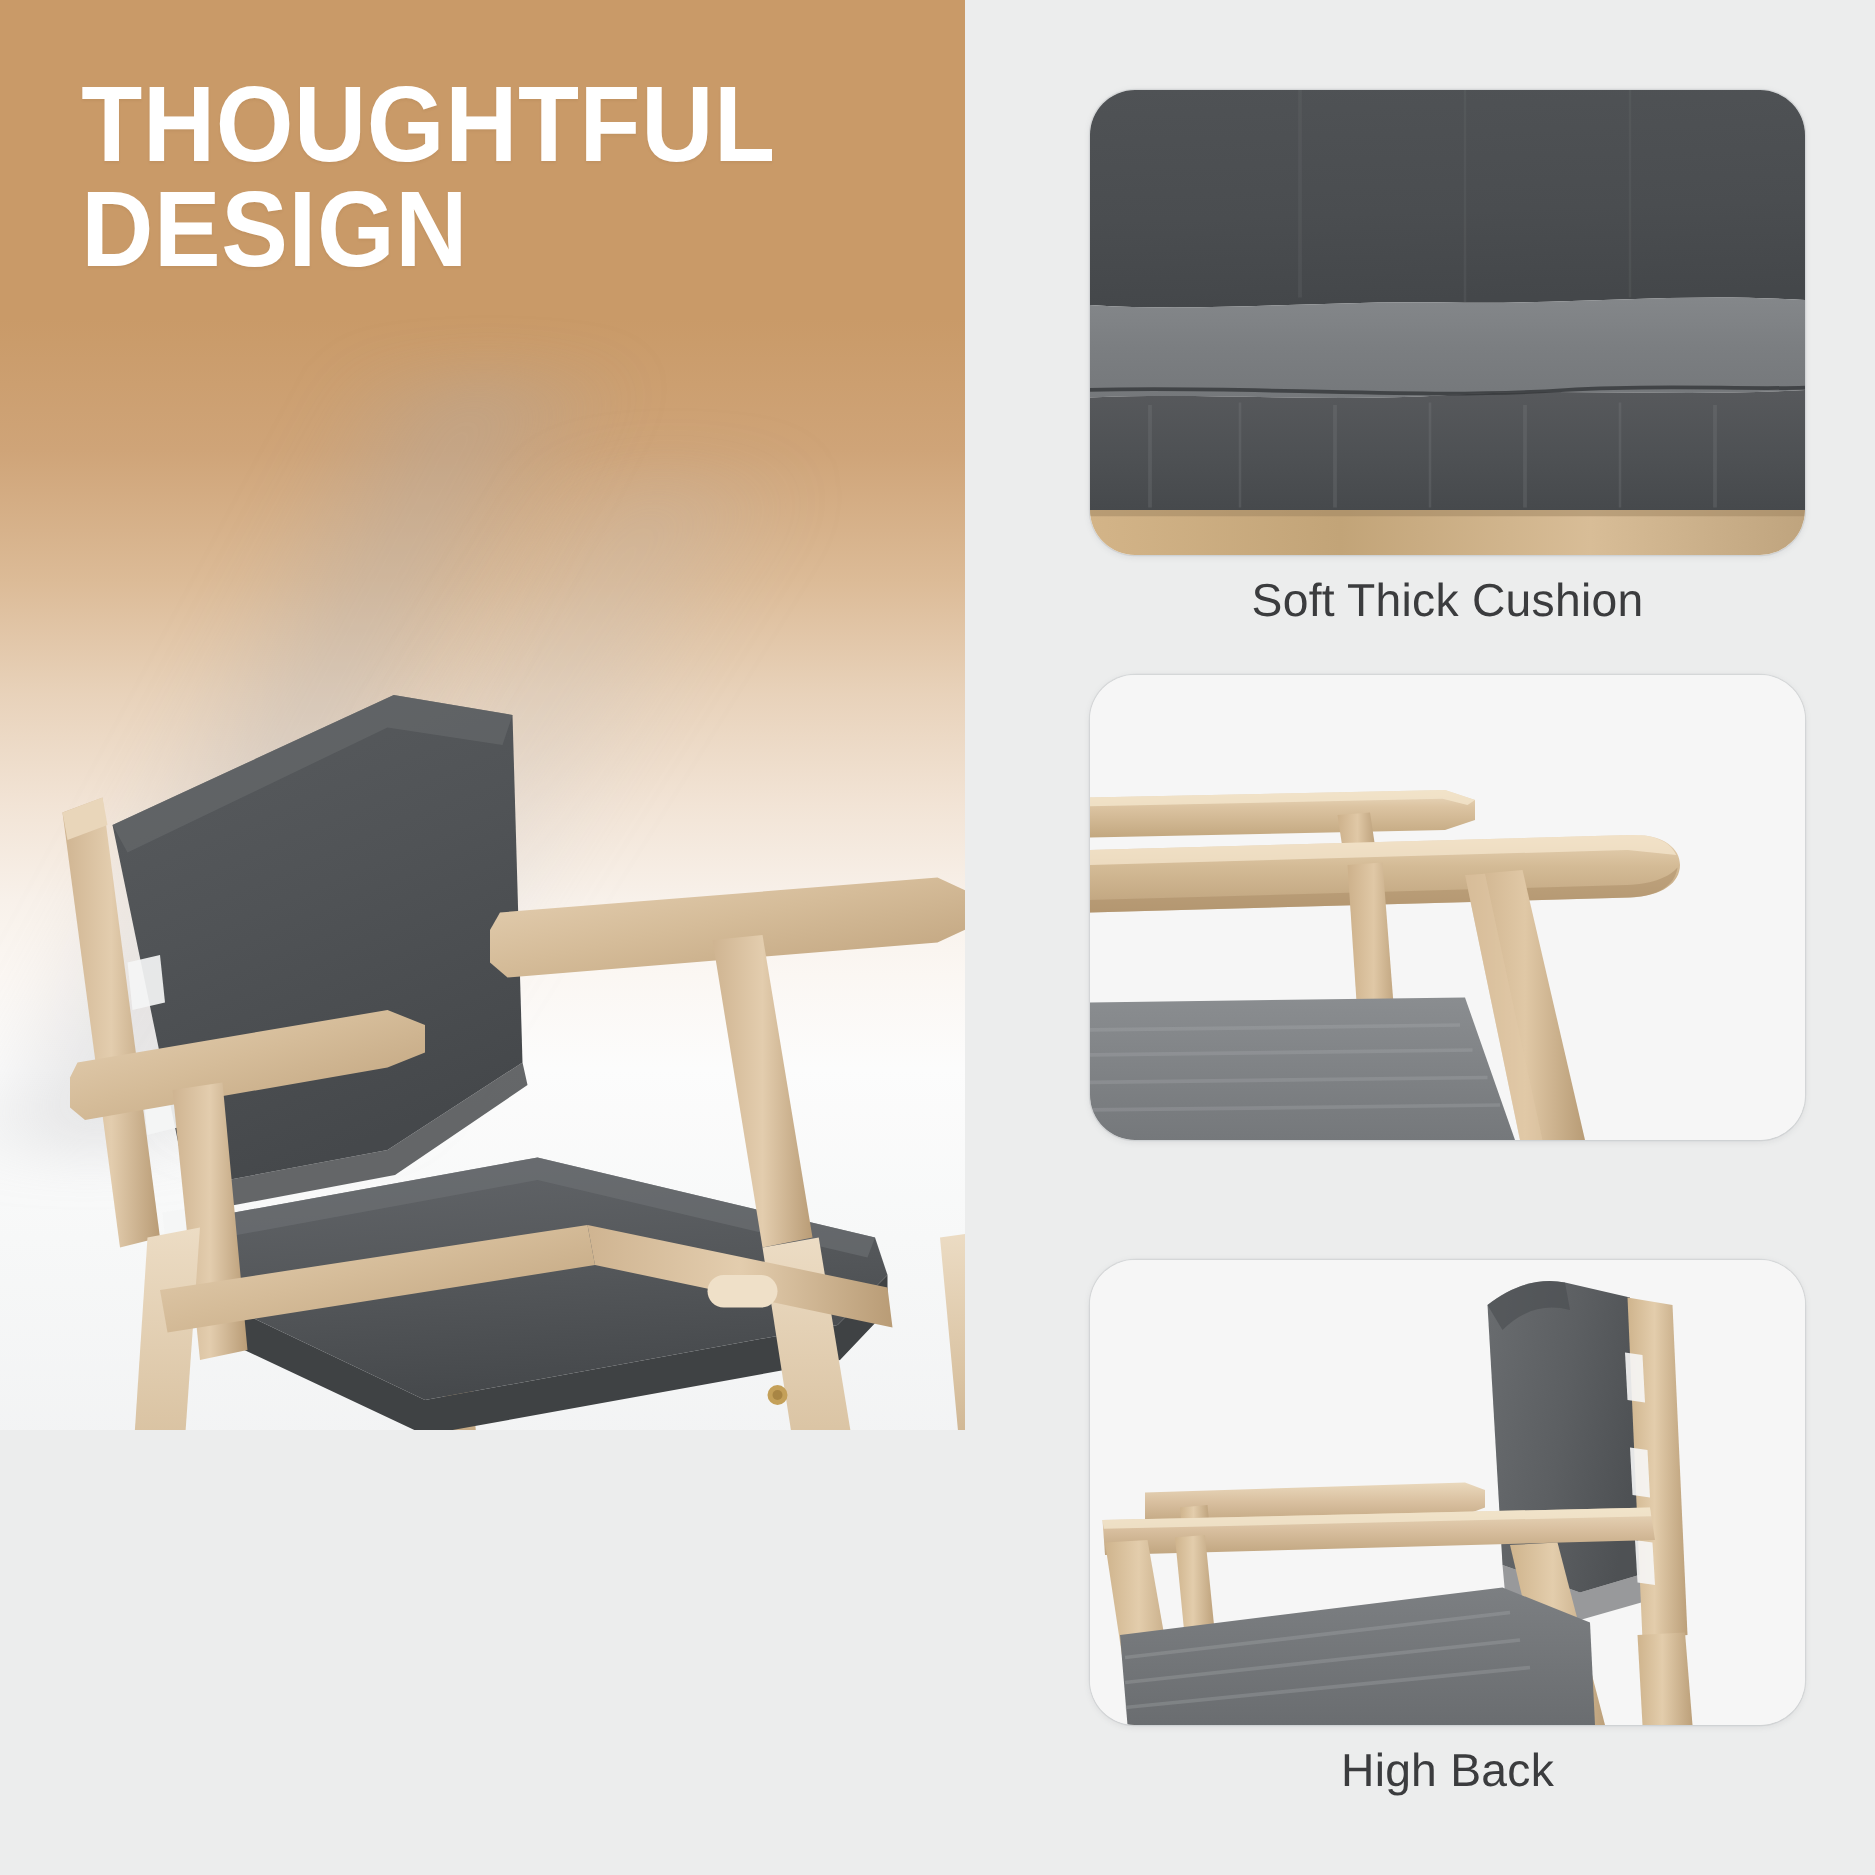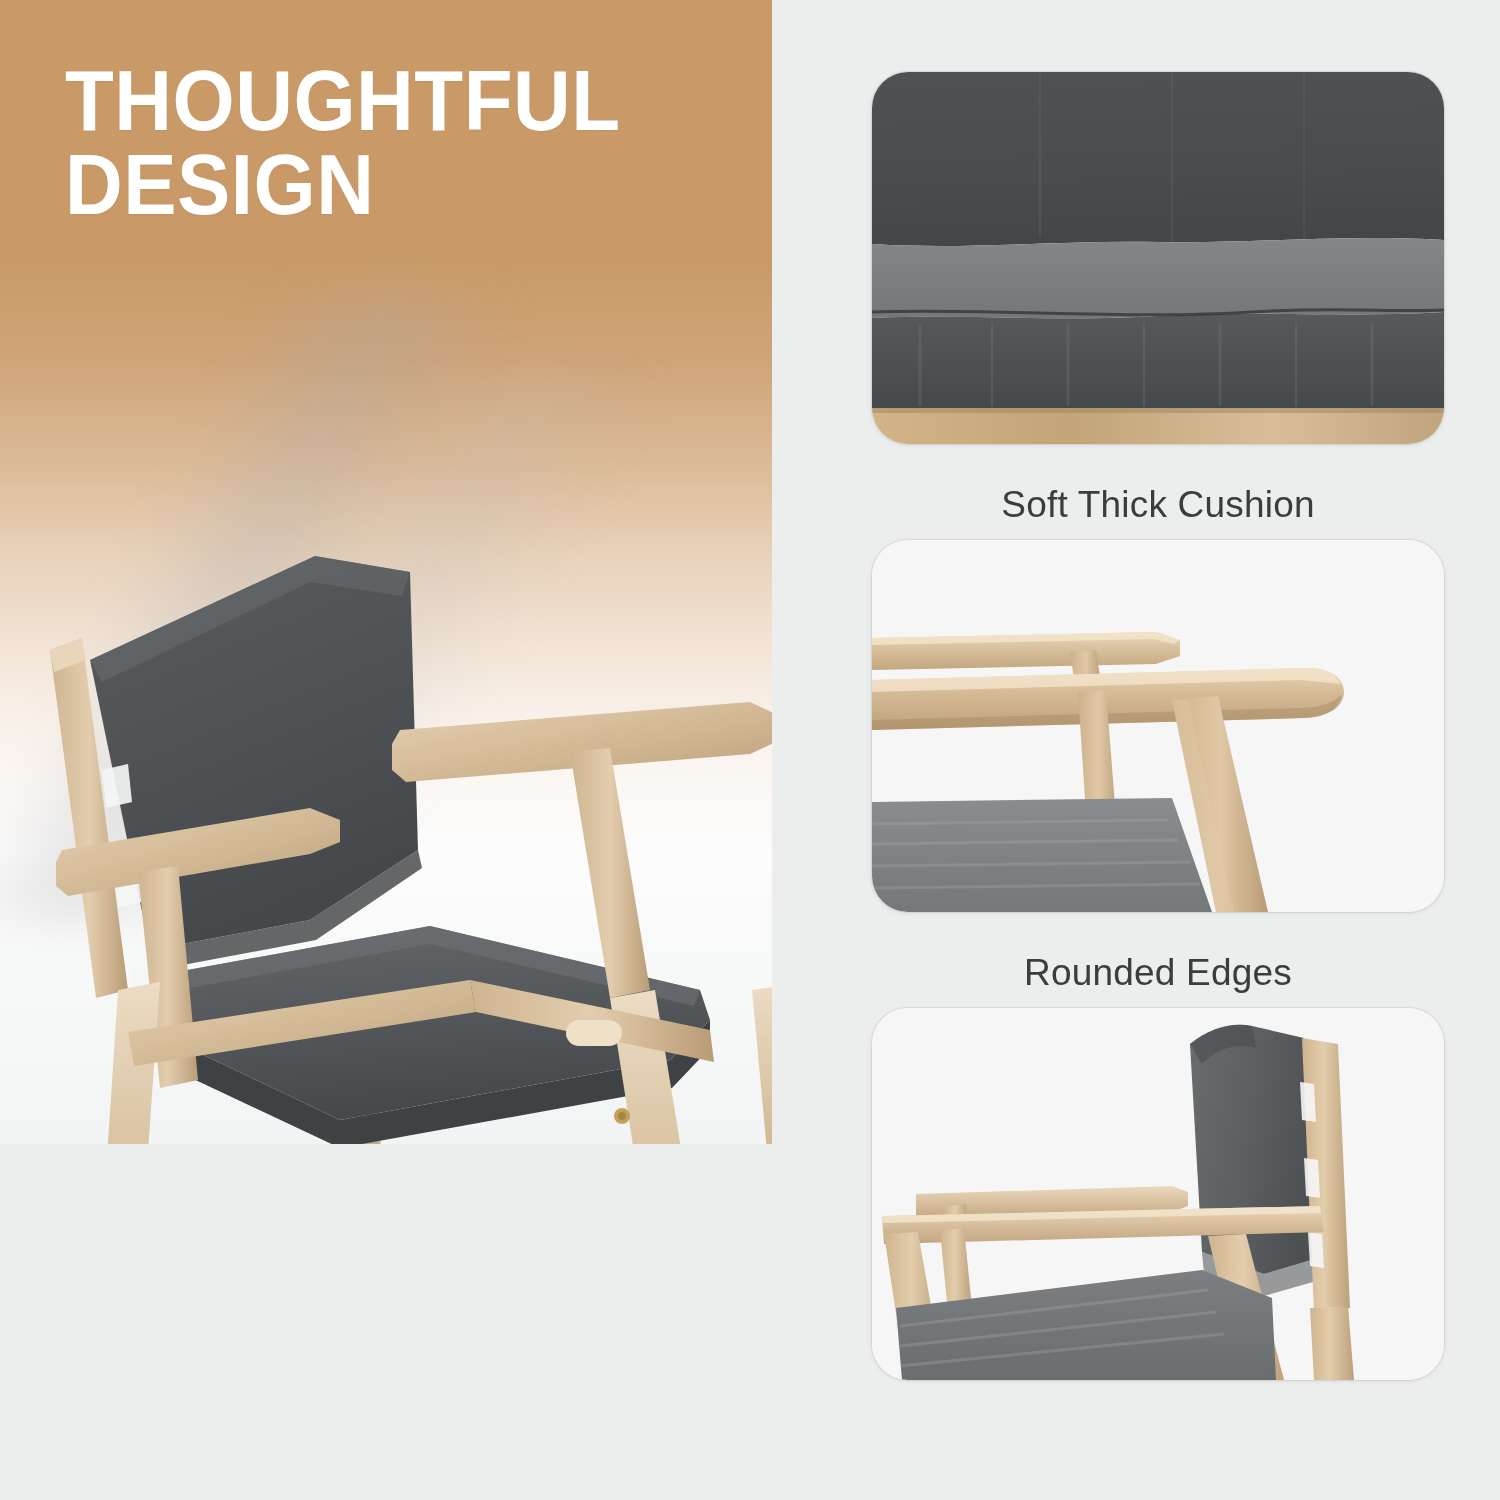--- a/index.html
+++ b/index.html
@@ -76,21 +76,20 @@
     background:#f2f3f3;
     box-shadow:0 1px 5px rgba(120,125,130,.16), 0 0 0 1px rgba(205,208,210,.55);
   }
   .panel-caption {
     position:absolute; left:0; top:388px; width:572px;
     text-align:center;
     font-size:37px;
     font-weight:400;
     color:#3b3c3e;
     letter-spacing:.2px;
-    margin-top:24px;
   }
 
   svg { display:block; }
 </style>
 </head>
 <body>
 
 <div id="canvas">
 
   <div class="hero">
@@ -280,21 +279,20 @@
 
           <path d="M0 262 L300 258 L340 372 L0 372 Z" fill="url(#p2cu)"></path>
           <g opacity=".22">
             <path d="M0 284 L296 280" stroke="#b9bcbf" stroke-width="3" fill="none"></path>
             <path d="M0 304 L306 300" stroke="#b9bcbf" stroke-width="3" fill="none"></path>
             <path d="M0 326 L318 322" stroke="#b9bcbf" stroke-width="3" fill="none"></path>
             <path d="M0 348 L328 344" stroke="#b9bcbf" stroke-width="3" fill="none"></path>
           </g>
         </svg>
       </div>
-      <div class="panel-caption">Rounded Edges</div>
     </div>
 
     <div class="panel-block b3">
       <div class="panel">
         <svg viewBox="0 0 572 372" width="572" height="372">
           <defs>
             <linearGradient id="p3w" x1="0" y1="0" x2="1" y2="0">
               <stop offset="0" stop-color="#cfb48d"></stop>
                 <stop offset=".45" stop-color="#e3cdac"></stop>
                 <stop offset="1" stop-color="#bca07a"></stop>
@@ -342,16 +340,17 @@
           <path d="M438 300 L476 298 L482 372 L442 372 Z" fill="url(#p3w)"></path>
 
           <path d="M24 300 L330 262 L400 290 L404 372 L30 372 Z" fill="url(#p3cuS)"></path>
           <g opacity=".25">
             <path d="M28 318 L336 282" stroke="#b7babd" stroke-width="3" fill="none"></path>
             <path d="M28 338 L344 304" stroke="#b7babd" stroke-width="3" fill="none"></path>
             <path d="M28 358 L352 326" stroke="#b7babd" stroke-width="3" fill="none"></path>
           </g>
         </svg>
       </div>
+      <div class="panel-caption">High Back</div>
     </div>
 
   </div>
 </div>
 
 </body></html>

